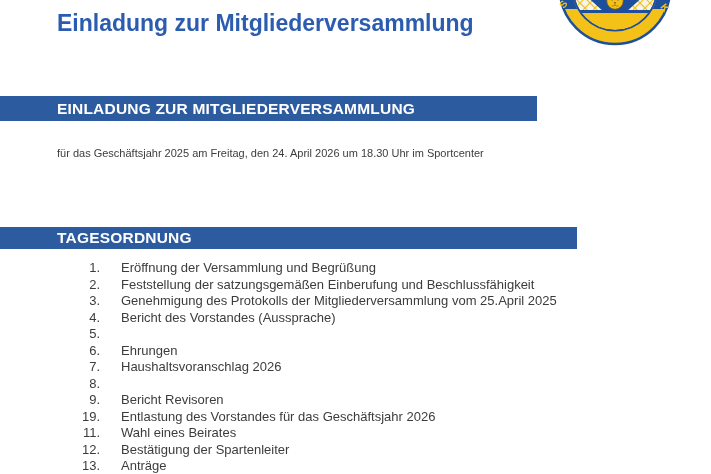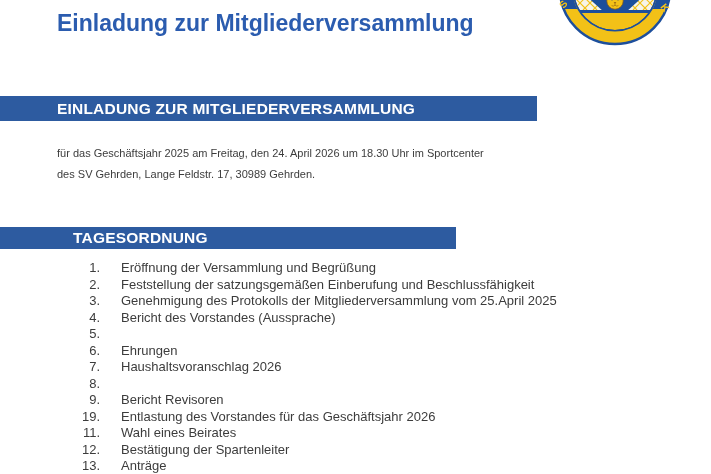--- a/index.html
+++ b/index.html
@@ -18,21 +18,21 @@
     position:absolute;left:557px;top:0;width:116px;height:50px;
   }
   .logo svg{display:block;}
   .bar{
     position:absolute;left:0;background:#2d5ba0;color:#ffffff;
     font-weight:bold;letter-spacing:0.2px;white-space:nowrap;
   }
   .bar span{display:block;padding-left:57px;font-size:15.5px;}
   .bar1{top:96px;width:537px;height:25px;}
   .bar1 span{line-height:25px;}
-  .bar2{top:227px;width:440px;height:22px;padding-left:16px;}
+  .bar2{top:227px;width:577px;height:22px;}
   .bar2 span{line-height:22px;}
   .intro{
     position:absolute;left:57px;top:143px;color:#3c3c3c;
     font-size:11px;line-height:21px;
   }
   .intro .line{white-space:nowrap;}
   .agenda{
     position:absolute;left:0;top:260px;margin:0;padding:0;
     list-style:none;color:#3c3c3c;font-size:13px;
   }
@@ -125,21 +125,20 @@
       </text>
     </svg>
   </div>
 
   <div class="bar bar1">
     <span>EINLADUNG ZUR MITGLIEDERVERSAMMLUNG</span>
   </div>
 
   <div class="intro">
     <div class="line">für das Geschäftsjahr 2025 am Freitag, den 24. April 2026 um 18.30 Uhr im Sportcenter</div>
-    <div class="line">des SV Gehrden, Lange Feldstr. 17, 30989 Gehrden.</div>
   </div>
 
   <div class="bar bar2">
     <span>TAGESORDNUNG</span>
   </div>
 
   <ol class="agenda">
     <li>
         <span class="num">1.</span>
         <span class="txt">Eröffnung der Versammlung und Begrüßung</span>

